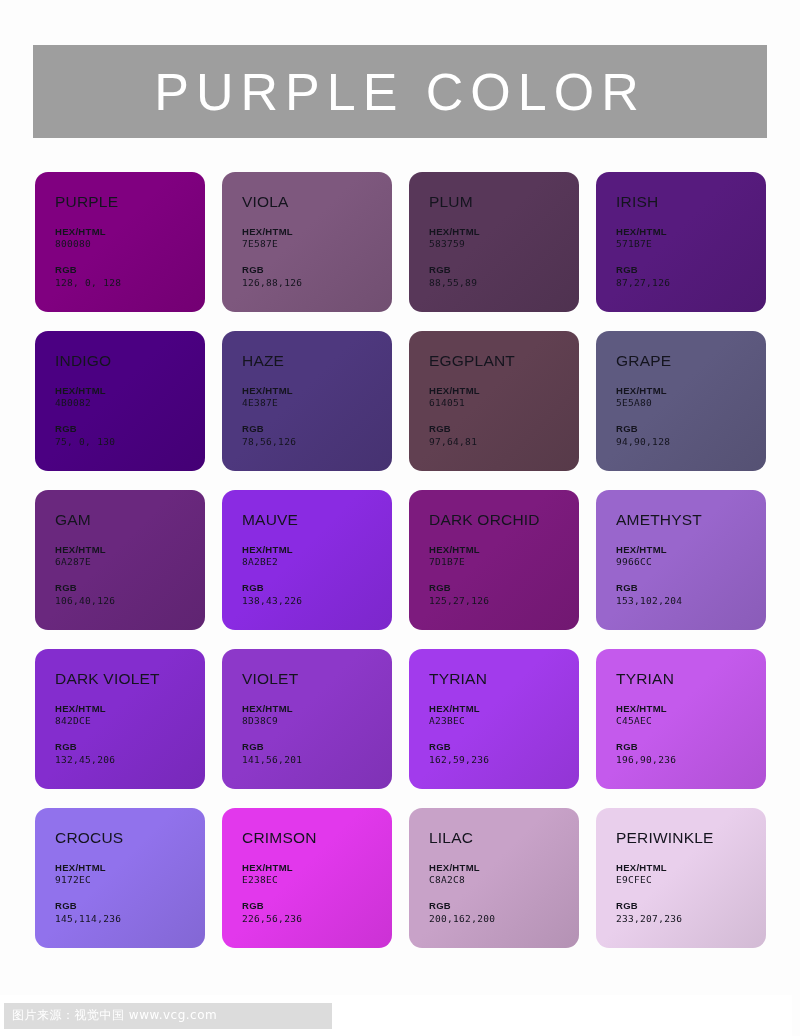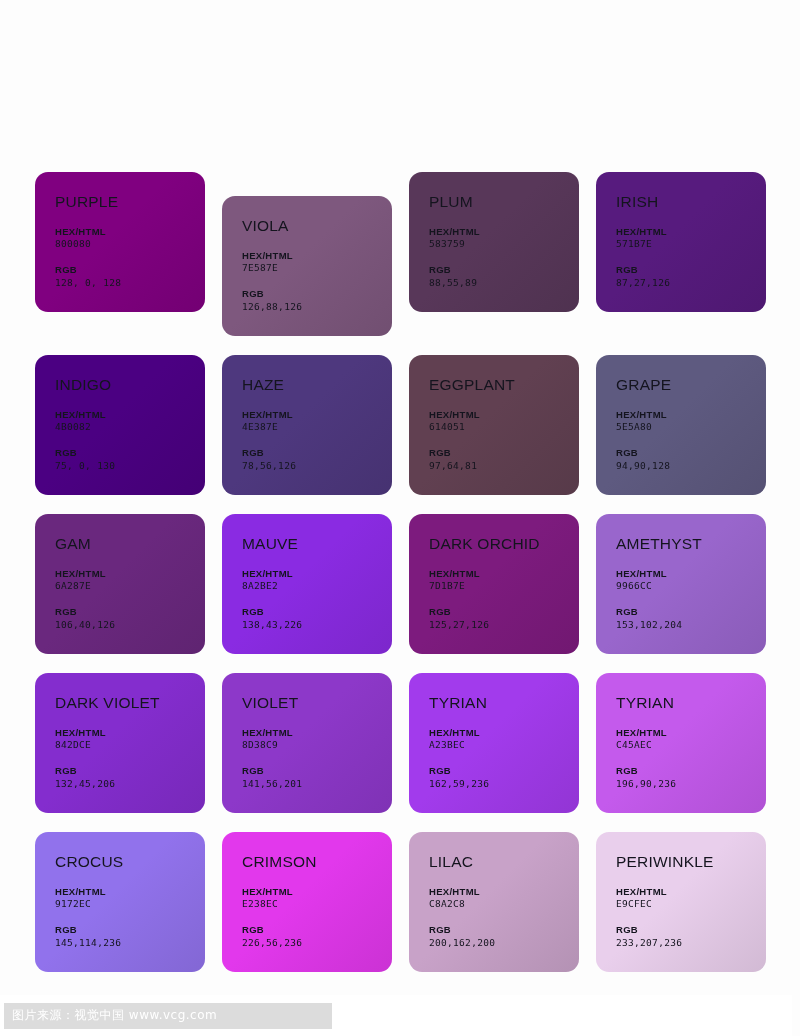--- a/index.html
+++ b/index.html
@@ -127,34 +127,37 @@
     letter-spacing: 0.5px;
     font-family: "DejaVu Sans", sans-serif;
     white-space: nowrap;
   }
 </style>
 </head>
 <body>
 
 <div class="page">
 
+  <div class="header-banner">
+    <div class="header-title">PURPLE COLOR</div>
+  </div>
 
   <div class="grid">
       <div class="card" style="background: linear-gradient(135deg, rgb(128, 0, 128) 0%, rgb(128, 0, 128) 45%, rgb(115, 0, 115) 100%);">
         <div class="card-name">PURPLE</div>
         <div class="card-block">
           <div class="card-block-label">HEX/HTML</div>
           <div class="card-block-value">800080</div>
         </div>
         <div class="card-block rgb">
           <div class="card-block-label">RGB</div>
           <div class="card-block-value">128, 0, 128</div>
         </div>
       </div>
-      <div class="card" style="background: linear-gradient(135deg, rgb(126, 88, 126) 0%, rgb(126, 88, 126) 45%, rgb(113, 79, 113) 100%); margin-top: 24px;">
+      <div class="card" style="background: linear-gradient(135deg, rgb(126, 88, 126) 0%, rgb(126, 88, 126) 45%, rgb(113, 79, 113) 100%);">
         <div class="card-name">VIOLA</div>
         <div class="card-block">
           <div class="card-block-label">HEX/HTML</div>
           <div class="card-block-value">7E587E</div>
         </div>
         <div class="card-block rgb">
           <div class="card-block-label">RGB</div>
           <div class="card-block-value">126,88,126</div>
         </div>
       </div>

